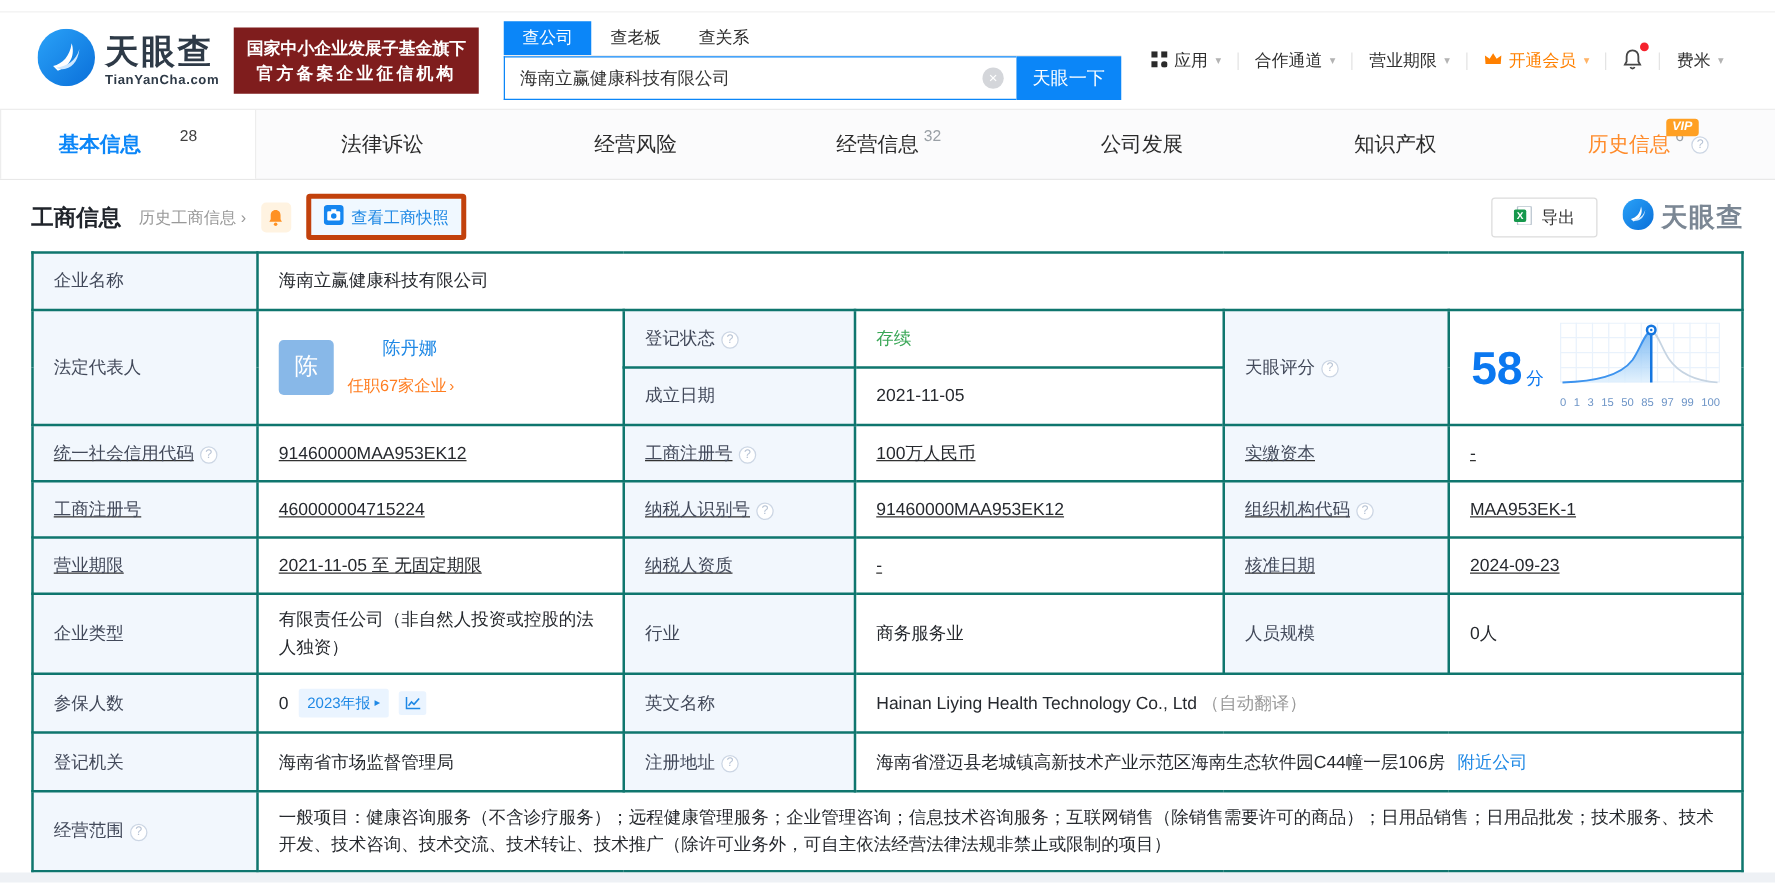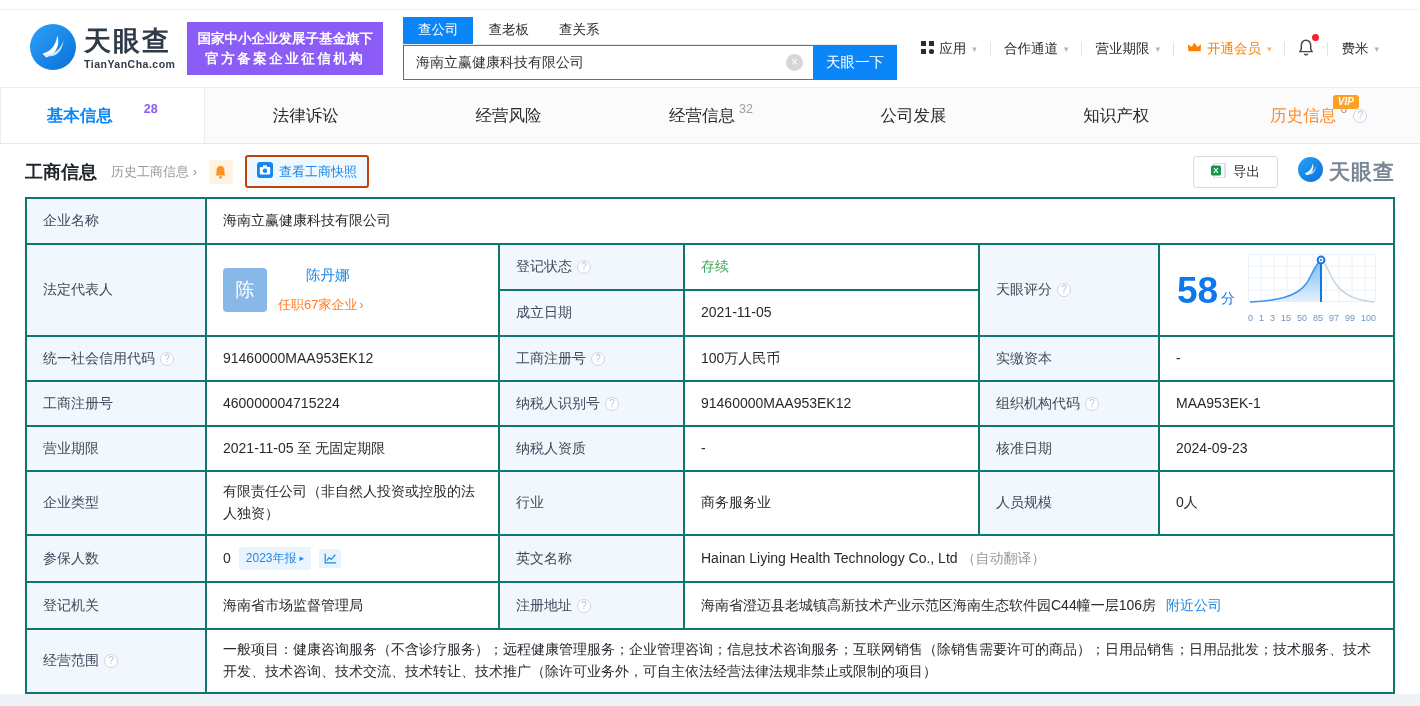--- a/index.html
+++ b/index.html
@@ -6,21 +6,21 @@
   html,body { width:1420px; height:706px; background:#fff; font-family:"Liberation Sans","DejaVu Sans",sans-serif; color:#333; overflow:hidden; }
   a { text-decoration:none; cursor:pointer; }
 
   .top-gap { height:10px; border-bottom:1px solid #f1f1f1; }
 
   
   .header { height:77px; display:flex; align-items:center; padding:0 28px 0 30px; }
   .logo { display:flex; align-items:center; gap:8px; }
   .logo-cn { font-size:27px; font-weight:700; color:#2e3a47; letter-spacing:2px; line-height:1; }
   .logo-en { font-size:10.5px; font-weight:700; color:#2e3a47; letter-spacing:.5px; margin-top:3px; }
-  .badge { margin-left:12px; background:#8b5cf6; color:#fff; font-size:13.5px; font-weight:700; padding:7px 10px; line-height:1.45; text-align:center; }
+  .badge { margin-left:12px; background:#7f1d1d; color:#fff; font-size:13.5px; font-weight:700; padding:7px 10px; line-height:1.45; text-align:center; }
   .badge-l2 { letter-spacing:2.5px; }
 
   .search { margin-left:20px; width:494px; }
   .search-tabs { display:flex; border-bottom:1px solid #ececec; font-size:13.5px; }
   .s-tab { padding:4px 15px 5px; color:#2c2c2c; cursor:pointer; }
   .s-tab.active { background:#0b86f8; color:#fff; }
   .search-row { display:flex; }
   .input-wrap { position:relative; flex:1; }
   .search-input { width:100%; height:35px; border:1px solid #0b86f8; border-right:none; padding:0 32px 0 12px; font-size:14px; color:#333; outline:none; font-family:inherit; }
   .clear { position:absolute; right:10px; top:9px; width:17px; height:17px; border-radius:50%; background:#d4d6da; color:#fff; font-size:12px; line-height:17px; text-align:center; cursor:pointer; }
@@ -32,41 +32,41 @@
   .caret { color:#b3b3b3; font-size:9px; margin-left:1px; }
   .vip-link { color:#ff8000; font-weight:400; }
   .bell-wrap { position:relative; padding:0 12px; cursor:pointer; display:flex; align-items:center; }
   .red-dot { position:absolute; top:-4px; right:8px; width:7px; height:7px; border-radius:50%; background:#f5222d; }
 
   
   .nav { display:flex; height:57px; border-top:1px solid #ededed; border-bottom:1px solid #e8e8e8; background:#fbfbfc; }
   .nav-tab { flex:1; display:flex; align-items:center; justify-content:center; gap:4px; font-size:16.5px; color:#2b2b2b; cursor:pointer; position:relative; }
   .nav-tab.active { background:#fff; border-left:1px solid #ededed; border-right:1px solid #ededed; color:#0b86f8; font-weight:700;gap:31px; }
   .cnt { font-size:12.5px; color:#9aa0a6; align-self:flex-start; margin-top:14px; }
-  .nav-tab.active .cnt { color:#8b5cf6; font-weight:700; }
+  .nav-tab.active .cnt { color:#404040; font-weight:400; }
   .nav-tab.history { color:#ff8b2a; }
   .vip-badge { position:absolute; top:7px; left:calc(50% + 14px); background:#ffa023; color:#fff; font-size:10px; font-style:italic; font-weight:700; line-height:14px; padding:0 5px; border-radius:3px 3px 3px 0; }
   .q { display:inline-block; width:14px; height:14px; line-height:12px; text-align:center; border:1px solid #ccd6e4; border-radius:50%; color:#b6c2d4; font-size:10px; margin-left:5px; vertical-align:1px; background:#fff; cursor:pointer; }
   .q-nav { align-self:center; margin-left:2px; }
 
   
   .sec { display:flex; align-items:center; padding:11px 25px 9px; }
   .sec-title { font-size:18px; font-weight:700; color:#20242b; }
   .sec-hist { font-size:13px; color:#999; margin-left:14px; }
   .bell-chip { width:24px; height:24px; background:#fff3e1; border-radius:4px; display:flex; align-items:center; justify-content:center; margin-left:12px; cursor:pointer; }
-  .snap-btn { margin-left:12px; display:inline-flex; align-items:center; gap:6px; background:#f0f8ff; border:2px solid #c2410c; color:#1e88e5; font-size:13px; padding:5px 10px; border-radius:3px; cursor:pointer; font-family:inherit; }
+  .snap-btn { margin-left:12px; display:inline-flex; align-items:center; gap:6px; background:#f0f8ff; border:4px solid #c2410c; color:#1e88e5; font-size:13px; padding:5px 10px; border-radius:3px; cursor:pointer; font-family:inherit; }
   .export-btn { margin-left:auto; display:inline-flex; align-items:center; gap:7px; border:1px solid #dcdcdc; background:#fff; color:#333; font-size:13.5px; padding:6px 17px; border-radius:3px; cursor:pointer; font-family:inherit; }
   .wm { display:flex; align-items:center; gap:6px; margin-left:20px; }
   .wm-text { font-size:21px; font-weight:700; color:#7b8794; letter-spacing:1px; }
 
   
   table.info { border-collapse:collapse; table-layout:fixed; width:1370px; margin:0 25px; }
   .info td { border:2px solid #0f766e; padding:8px 16px; font-size:14px; color:#26292e; vertical-align:middle; line-height:1.55; word-break:break-all; }
   .info td.lbl { background:#f2f7fd; color:#42495a; word-break:keep-all; }
-  .h46 { height:46px; } .h45 { height:45px; } .h64 { height:64px; } .h47 { height:47px; }
+  .h46 { height:46px; } .h45 { height:45px;text-decoration:underline; } .h64 { height:64px; } .h47 { height:47px; }
   .green { color:#3aa757; }
   .blue { color:#1e88e5; }
   .gray { color:#999; }
   .rep { display:flex; gap:11px; align-items:center; }
   .avatar { width:44px; height:44px; border-radius:4px; background:#88b8e8; color:#fff; font-size:19px; display:flex; align-items:center; justify-content:center; flex:none; cursor:pointer; }
   .rep-name { display:block; color:#1e88e5; font-size:14.5px; margin-bottom:7px;margin-left:28px; }
   .rep-pos { color:#ff7d20; font-size:13px; }
   .arr { margin-left:2px; font-size:12px; }
   .score-cell { padding:4px 8px; }
   .score-wrap { display:flex; align-items:center; justify-content:center; gap:13px; }

